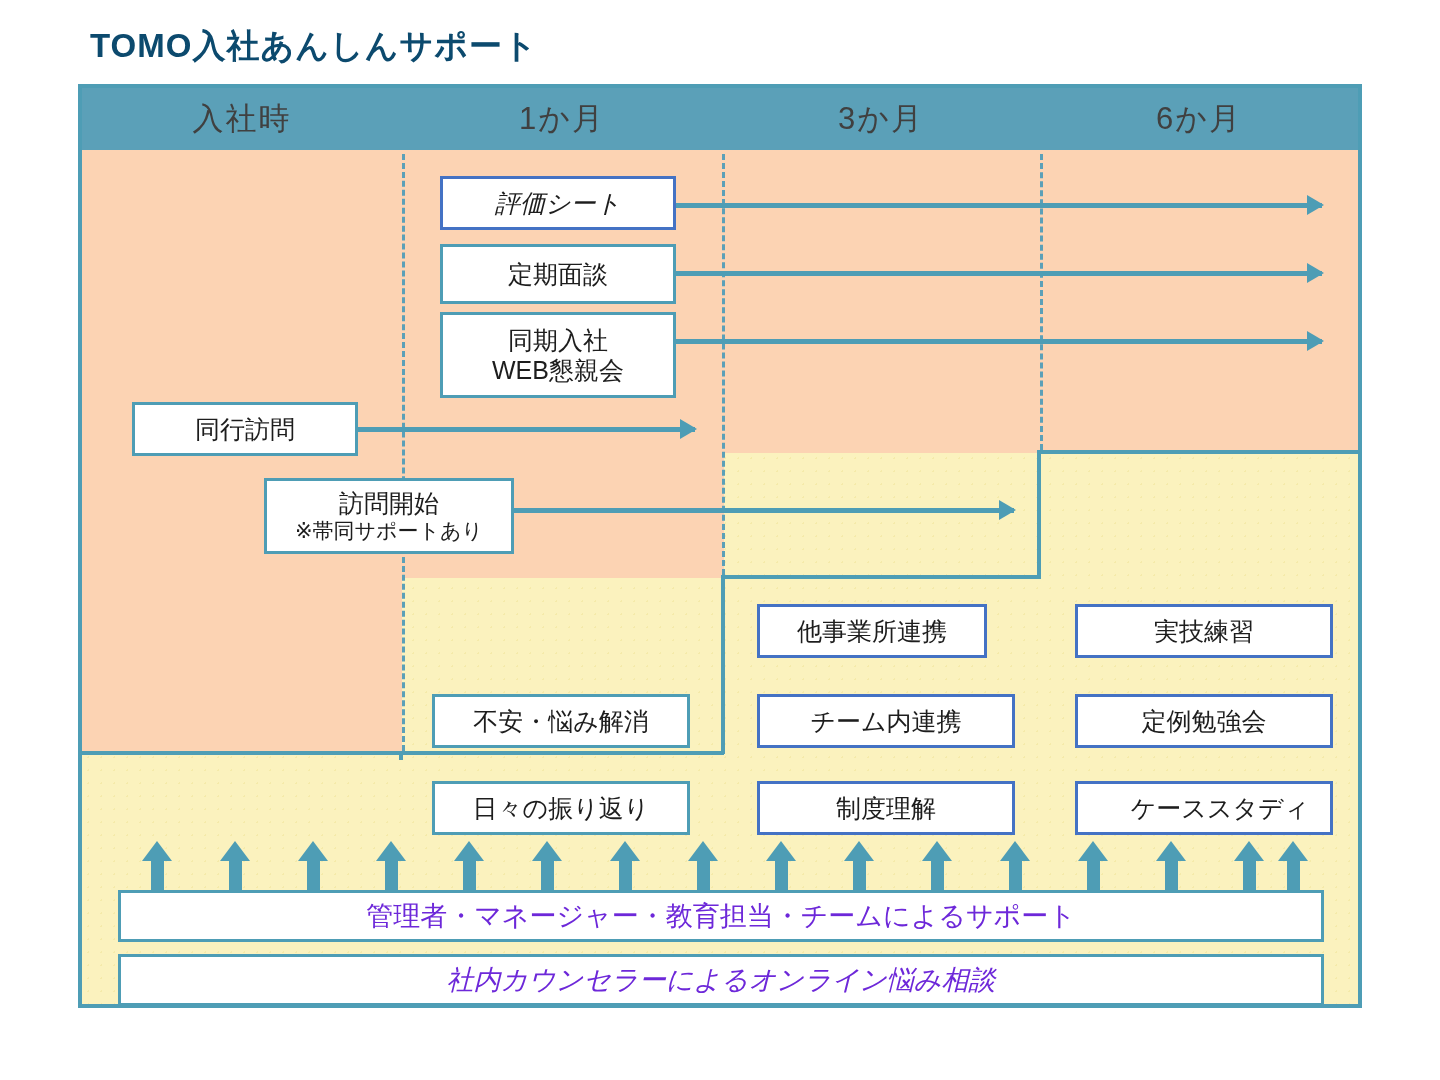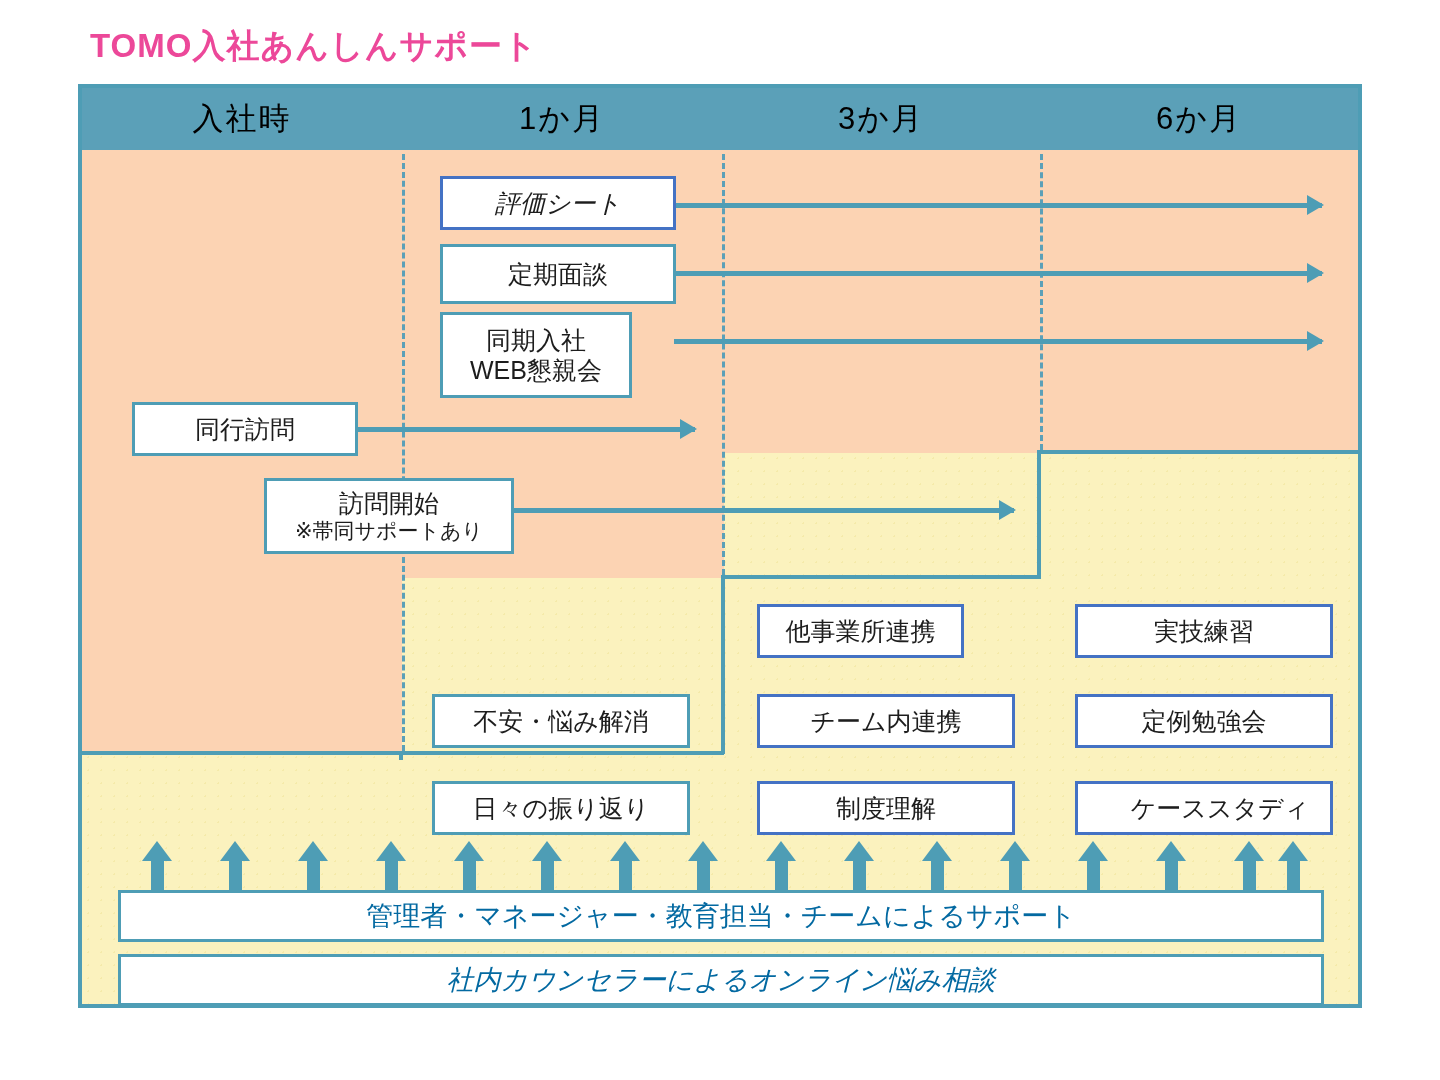--- a/index.html
+++ b/index.html
@@ -1,36 +1,36 @@
 <!DOCTYPE html>
 <html><head>
 <meta charset="utf-8">
 <style>
   html,body{margin:0;padding:0;background:#ffffff;}
   body{width:1440px;height:1080px;position:relative;overflow:hidden;
        font-family:"Liberation Sans","DejaVu Sans",sans-serif;}
 
   
   #title{position:absolute;left:90px;top:24px;font-size:33px;font-weight:bold;
-         color:#ec4899;letter-spacing:1px;white-space:nowrap;}
+         color:#0c4a6e;letter-spacing:1px;white-space:nowrap;}
 
   
   #frame{position:absolute;left:78px;top:84px;width:1284px;height:924px;
          border:4px solid #4E9DB5;box-sizing:border-box;background:#FBF2BE;}
 
   
   #frame::before{content:"";position:absolute;inset:0;
      background-image:radial-gradient(#f0e39a 1px, transparent 1px);
      background-size:13px 13px;opacity:.55;pointer-events:none;}
 
   
   #header{position:absolute;left:0;top:0;width:100%;height:62px;background:#5BA0B8;
           z-index:4;}
   .hcell{position:absolute;top:0;height:62px;line-height:62px;text-align:center;
-         color:#000000;font-size:31px;letter-spacing:2px;}
+         color:#404040;font-size:31px;letter-spacing:2px;}
 
   
   .peach{position:absolute;background:#FCD3B3;z-index:1;}
 
   
   .vdash{position:absolute;width:0;border-left:3px dashed #5BA0B8;z-index:5;}
 
   
   .stepline{position:absolute;background:#4E9DB5;z-index:5;}
 
@@ -50,21 +50,21 @@
 
   
   .uparrow{position:absolute;width:13px;height:33px;background:#4E9DB5;z-index:6;}
   .uparrow::before{content:"";position:absolute;left:-9px;top:-17px;
      width:0;height:0;border-left:15px solid transparent;
      border-right:15px solid transparent;border-bottom:20px solid #4E9DB5;}
 
   
   .banner{position:absolute;background:#ffffff;border:3px solid #4E9DB5;
           box-sizing:border-box;display:flex;align-items:center;justify-content:center;
-          font-size:27px;color:#0369a1;z-index:7;}
+          font-size:27px;color:#6d28d9;z-index:7;}
 </style>
 </head>
 <body>
 
 <div id="title">TOMO入社あんしんサポート</div>
 
 <div id="frame">
 
   <div class="peach" style="left:0;top:62px;width:320px;height:604px;"></div>
 
@@ -97,33 +97,33 @@
   <div class="harrow" style="left:592px;top:183px;width:648px;"></div>
   <div class="harrow" style="left:592px;top:251px;width:648px;"></div>
   <div class="harrow" style="left:276px;top:339px;width:337px;"></div>
   <div class="harrow" style="left:432px;top:420px;width:500px;"></div>
 
 
   <div class="bx blue" style="left:358px;top:88px;width:236px;height:54px;font-style:italic;">評価シート</div>
 
   <div class="bx teal" style="left:358px;top:156px;width:236px;height:60px;">定期面談</div>
 
-  <div class="bx teal" style="left:358px;top:224px;width:192px;height:86px;flex-direction:column;">
+  <div class="bx teal" style="left:358px;top:224px;width:236px;height:86px;flex-direction:column;">
     <span>同期入社</span>
     <span>WEB懇親会</span>
   </div>
 
   <div class="bx teal" style="left:50px;top:314px;width:226px;height:54px;">同行訪問</div>
 
   <div class="bx teal" style="left:182px;top:390px;width:250px;height:76px;flex-direction:column;">
     <span>訪問開始</span>
     <span class="sub">※帯同サポートあり</span>
   </div>
 
-  <div class="bx blue" style="left:675px;top:516px;width:207px;height:54px;">他事業所連携</div>
+  <div class="bx blue" style="left:675px;top:516px;width:230px;height:54px;">他事業所連携</div>
   <div class="bx teal" style="left:350px;top:606px;width:258px;height:54px;">不安・悩み解消</div>
 
   <div class="bx blue" style="left:993px;top:516px;width:258px;height:54px;">実技練習</div>
   <div class="bx blue" style="left:675px;top:606px;width:258px;height:54px;">チーム内連携</div>
   <div class="bx blue" style="left:993px;top:606px;width:258px;height:54px;">定例勉強会</div>
 
   <div class="bx teal" style="left:350px;top:693px;width:258px;height:54px;">日々の振り返り</div>
   <div class="bx blue" style="left:675px;top:693px;width:258px;height:54px;">制度理解</div>
   <div class="bx blue" style="left:993px;top:693px;width:258px;height:54px;padding-left:32px;">ケーススタディ</div>
 

